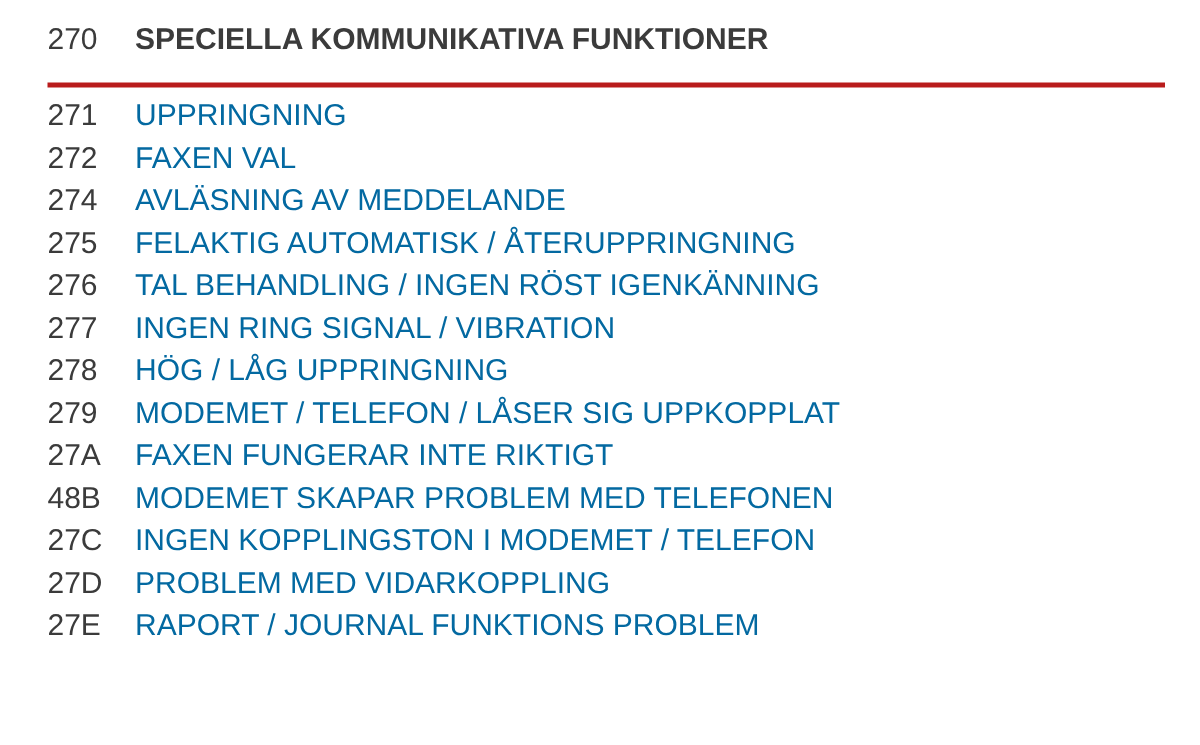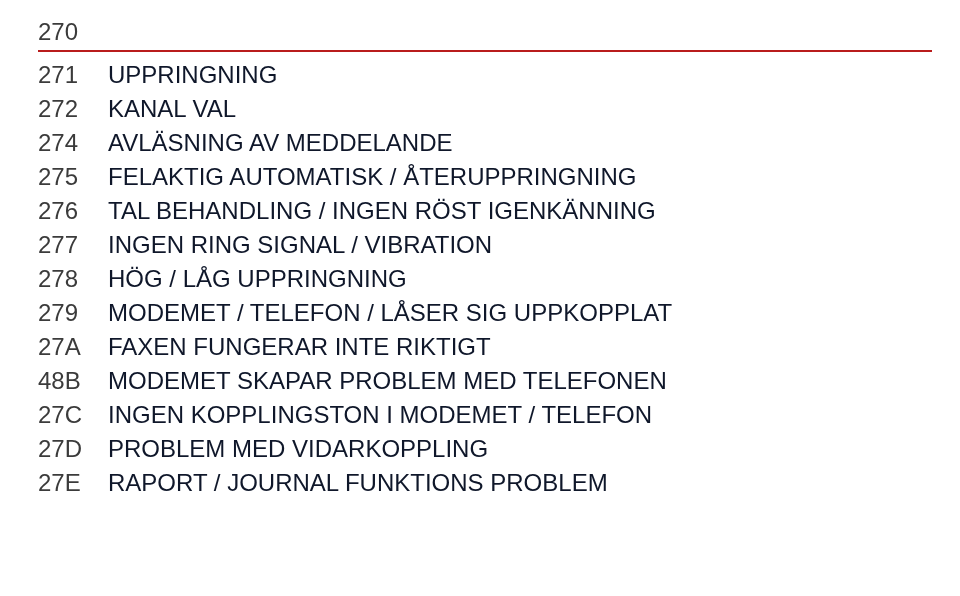--- a/index.html
+++ b/index.html
@@ -15,59 +15,60 @@
     padding: 18px 28px 18px 38px;
   }
   .table {
     width: 100%;
   }
   .row {
     display: flex;
     align-items: flex-start;
   }
   .header-row {
-    border-bottom: 2px solid #b91c1c;
-    padding-bottom: 4px;
+    border-bottom: 4px solid #b91c1c;
+    padding-bottom: 20px;
     margin-bottom: 6px;
   }
   .body-row {
     padding-top: 3px;
     padding-bottom: 3px;
   }
   .code {
     width: 70px;
     font-size: 24px;
     color: #3b3b3b;
     flex-shrink: 0;
   }
   .text {
     font-size: 24px;
-    color: #0f172a;
+    color: #0369a1;
     flex: 1;
   }
   .header-row .text {
     font-weight: bold;
     color: #3b3b3b;
   }
 </style>
 </head>
 <body>
 
 <div class="table">
   <div class="row header-row">
     <div class="code">270</div>
+    <div class="text">SPECIELLA KOMMUNIKATIVA FUNKTIONER</div>
   </div>
 
   <div class="row body-row">
     <div class="code">271</div>
     <div class="text">UPPRINGNING</div>
   </div>
   <div class="row body-row">
     <div class="code">272</div>
-    <div class="text">KANAL VAL</div>
+    <div class="text">FAXEN VAL</div>
   </div>
   <div class="row body-row">
     <div class="code">274</div>
     <div class="text">AVLÄSNING AV MEDDELANDE</div>
   </div>
   <div class="row body-row">
     <div class="code">275</div>
     <div class="text">FELAKTIG AUTOMATISK / ÅTERUPPRINGNING</div>
   </div>
   <div class="row body-row">

